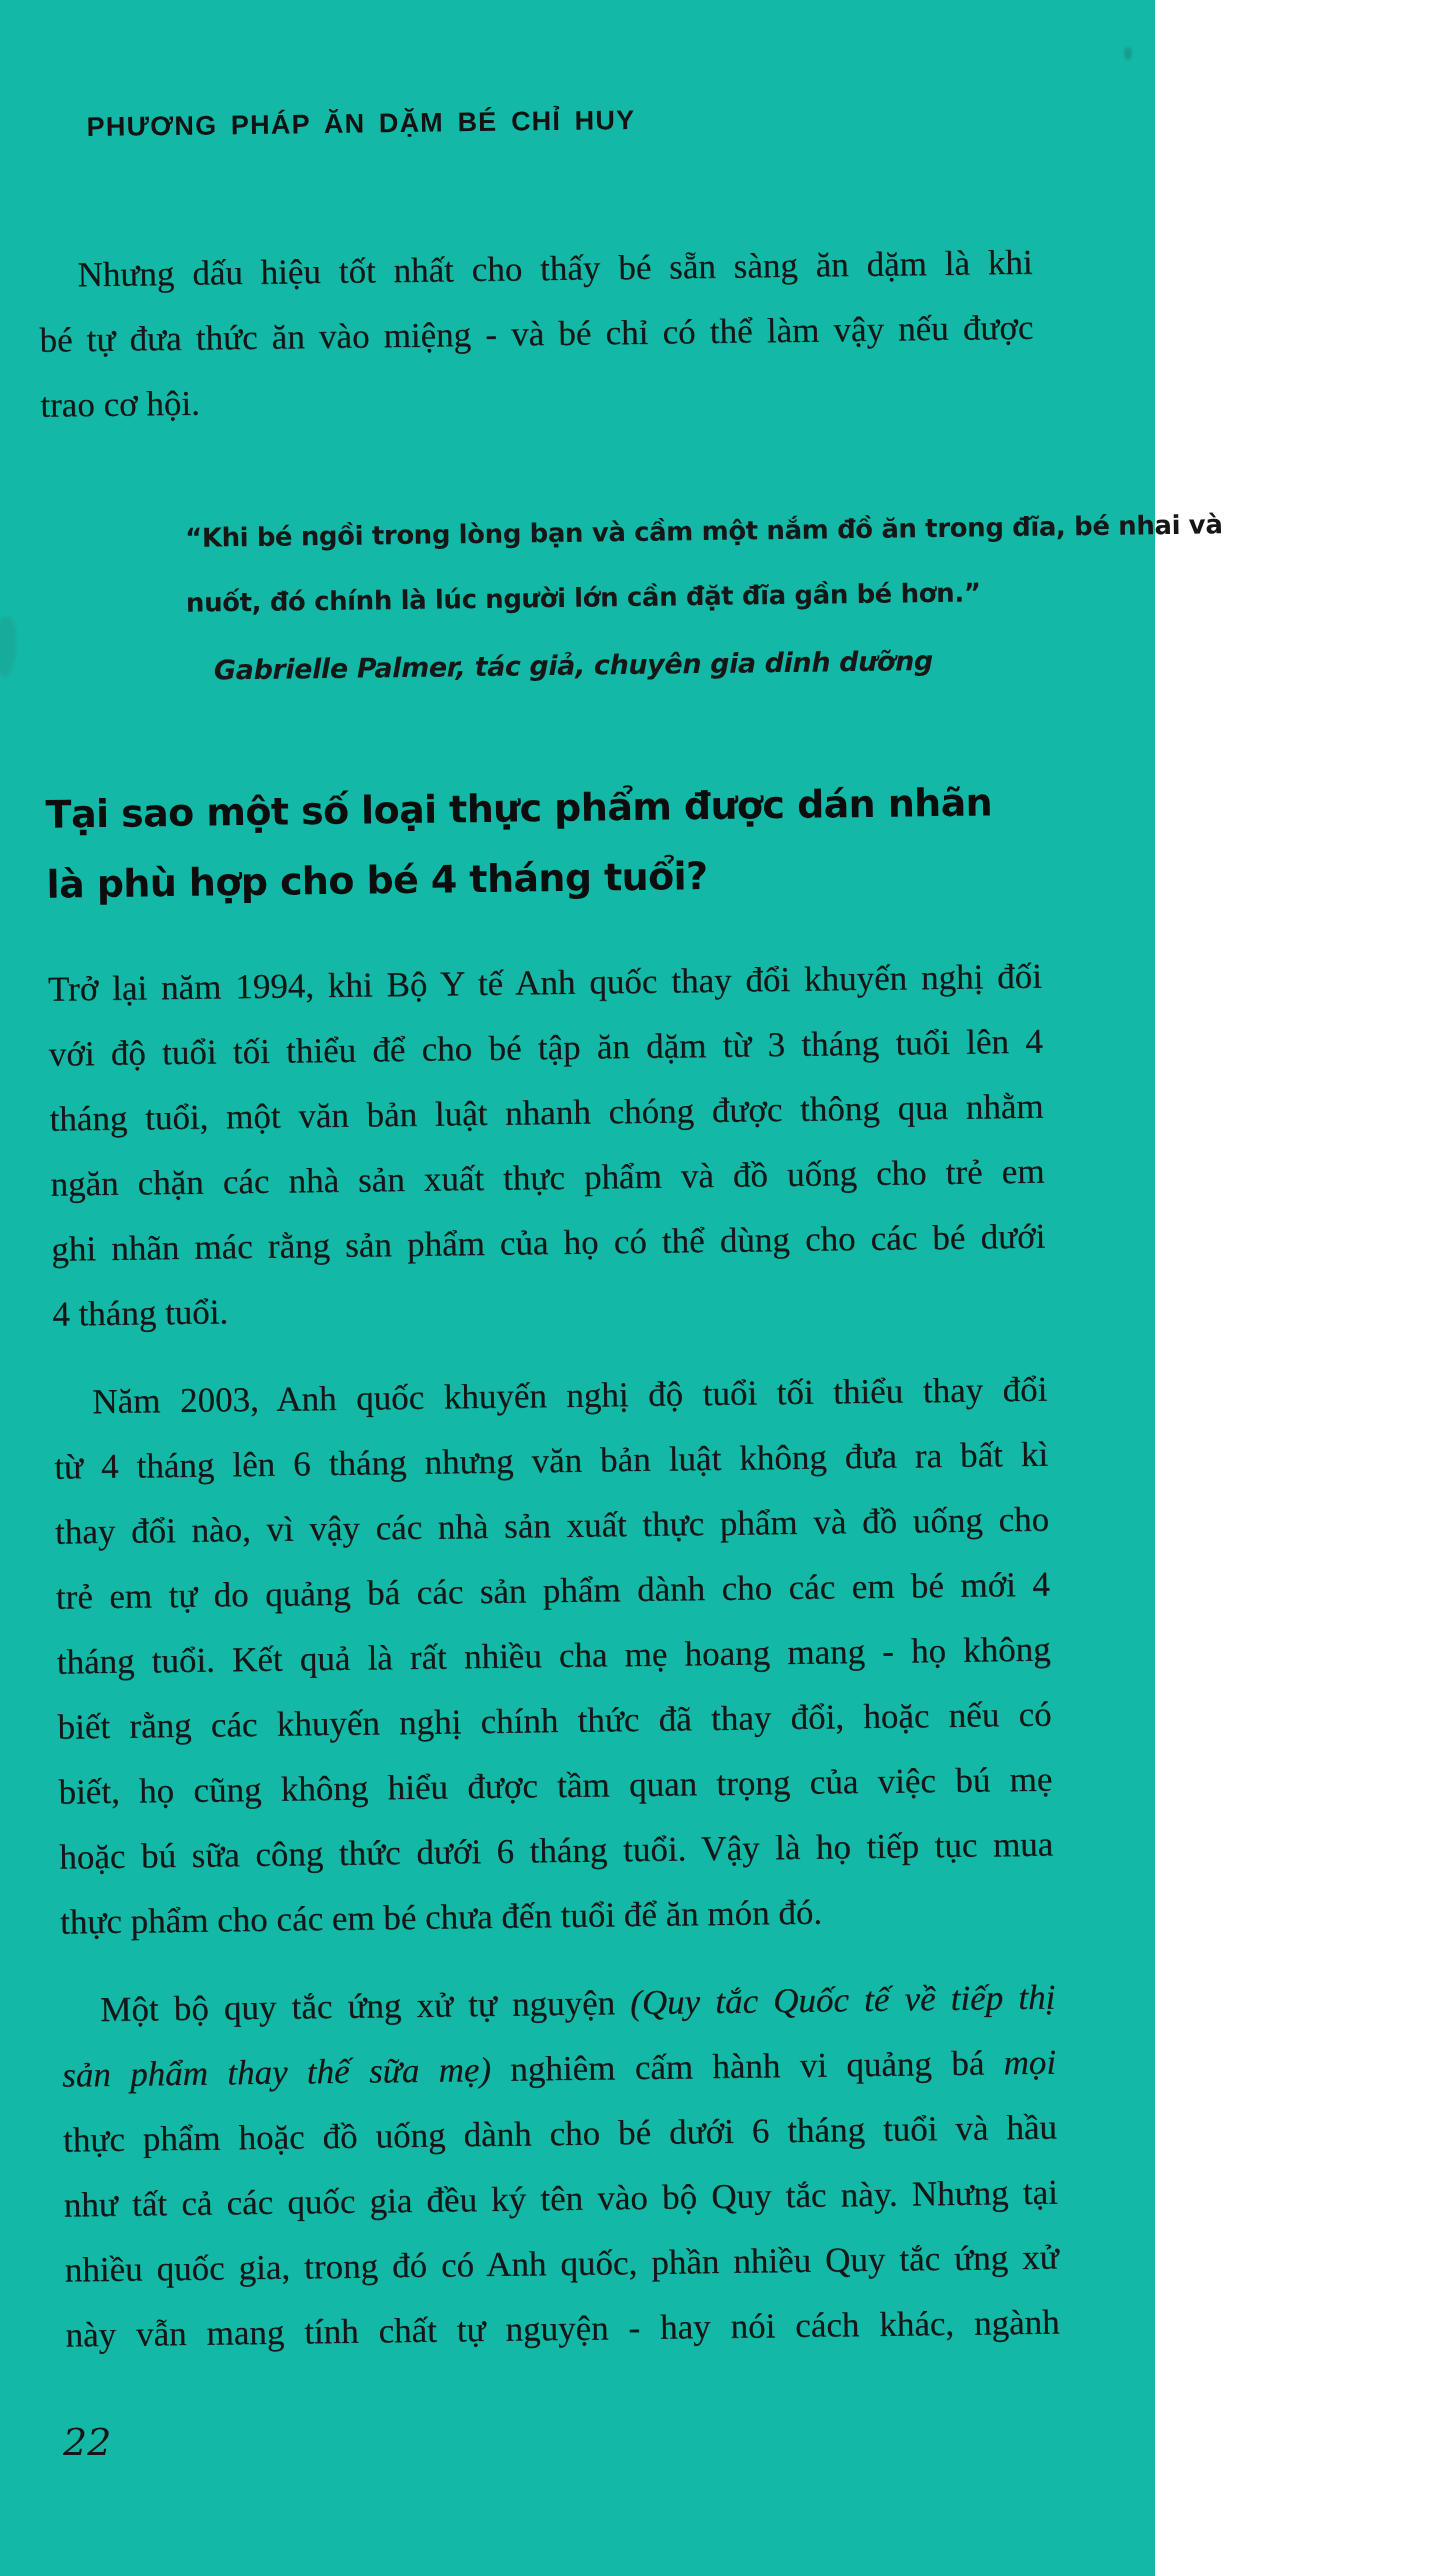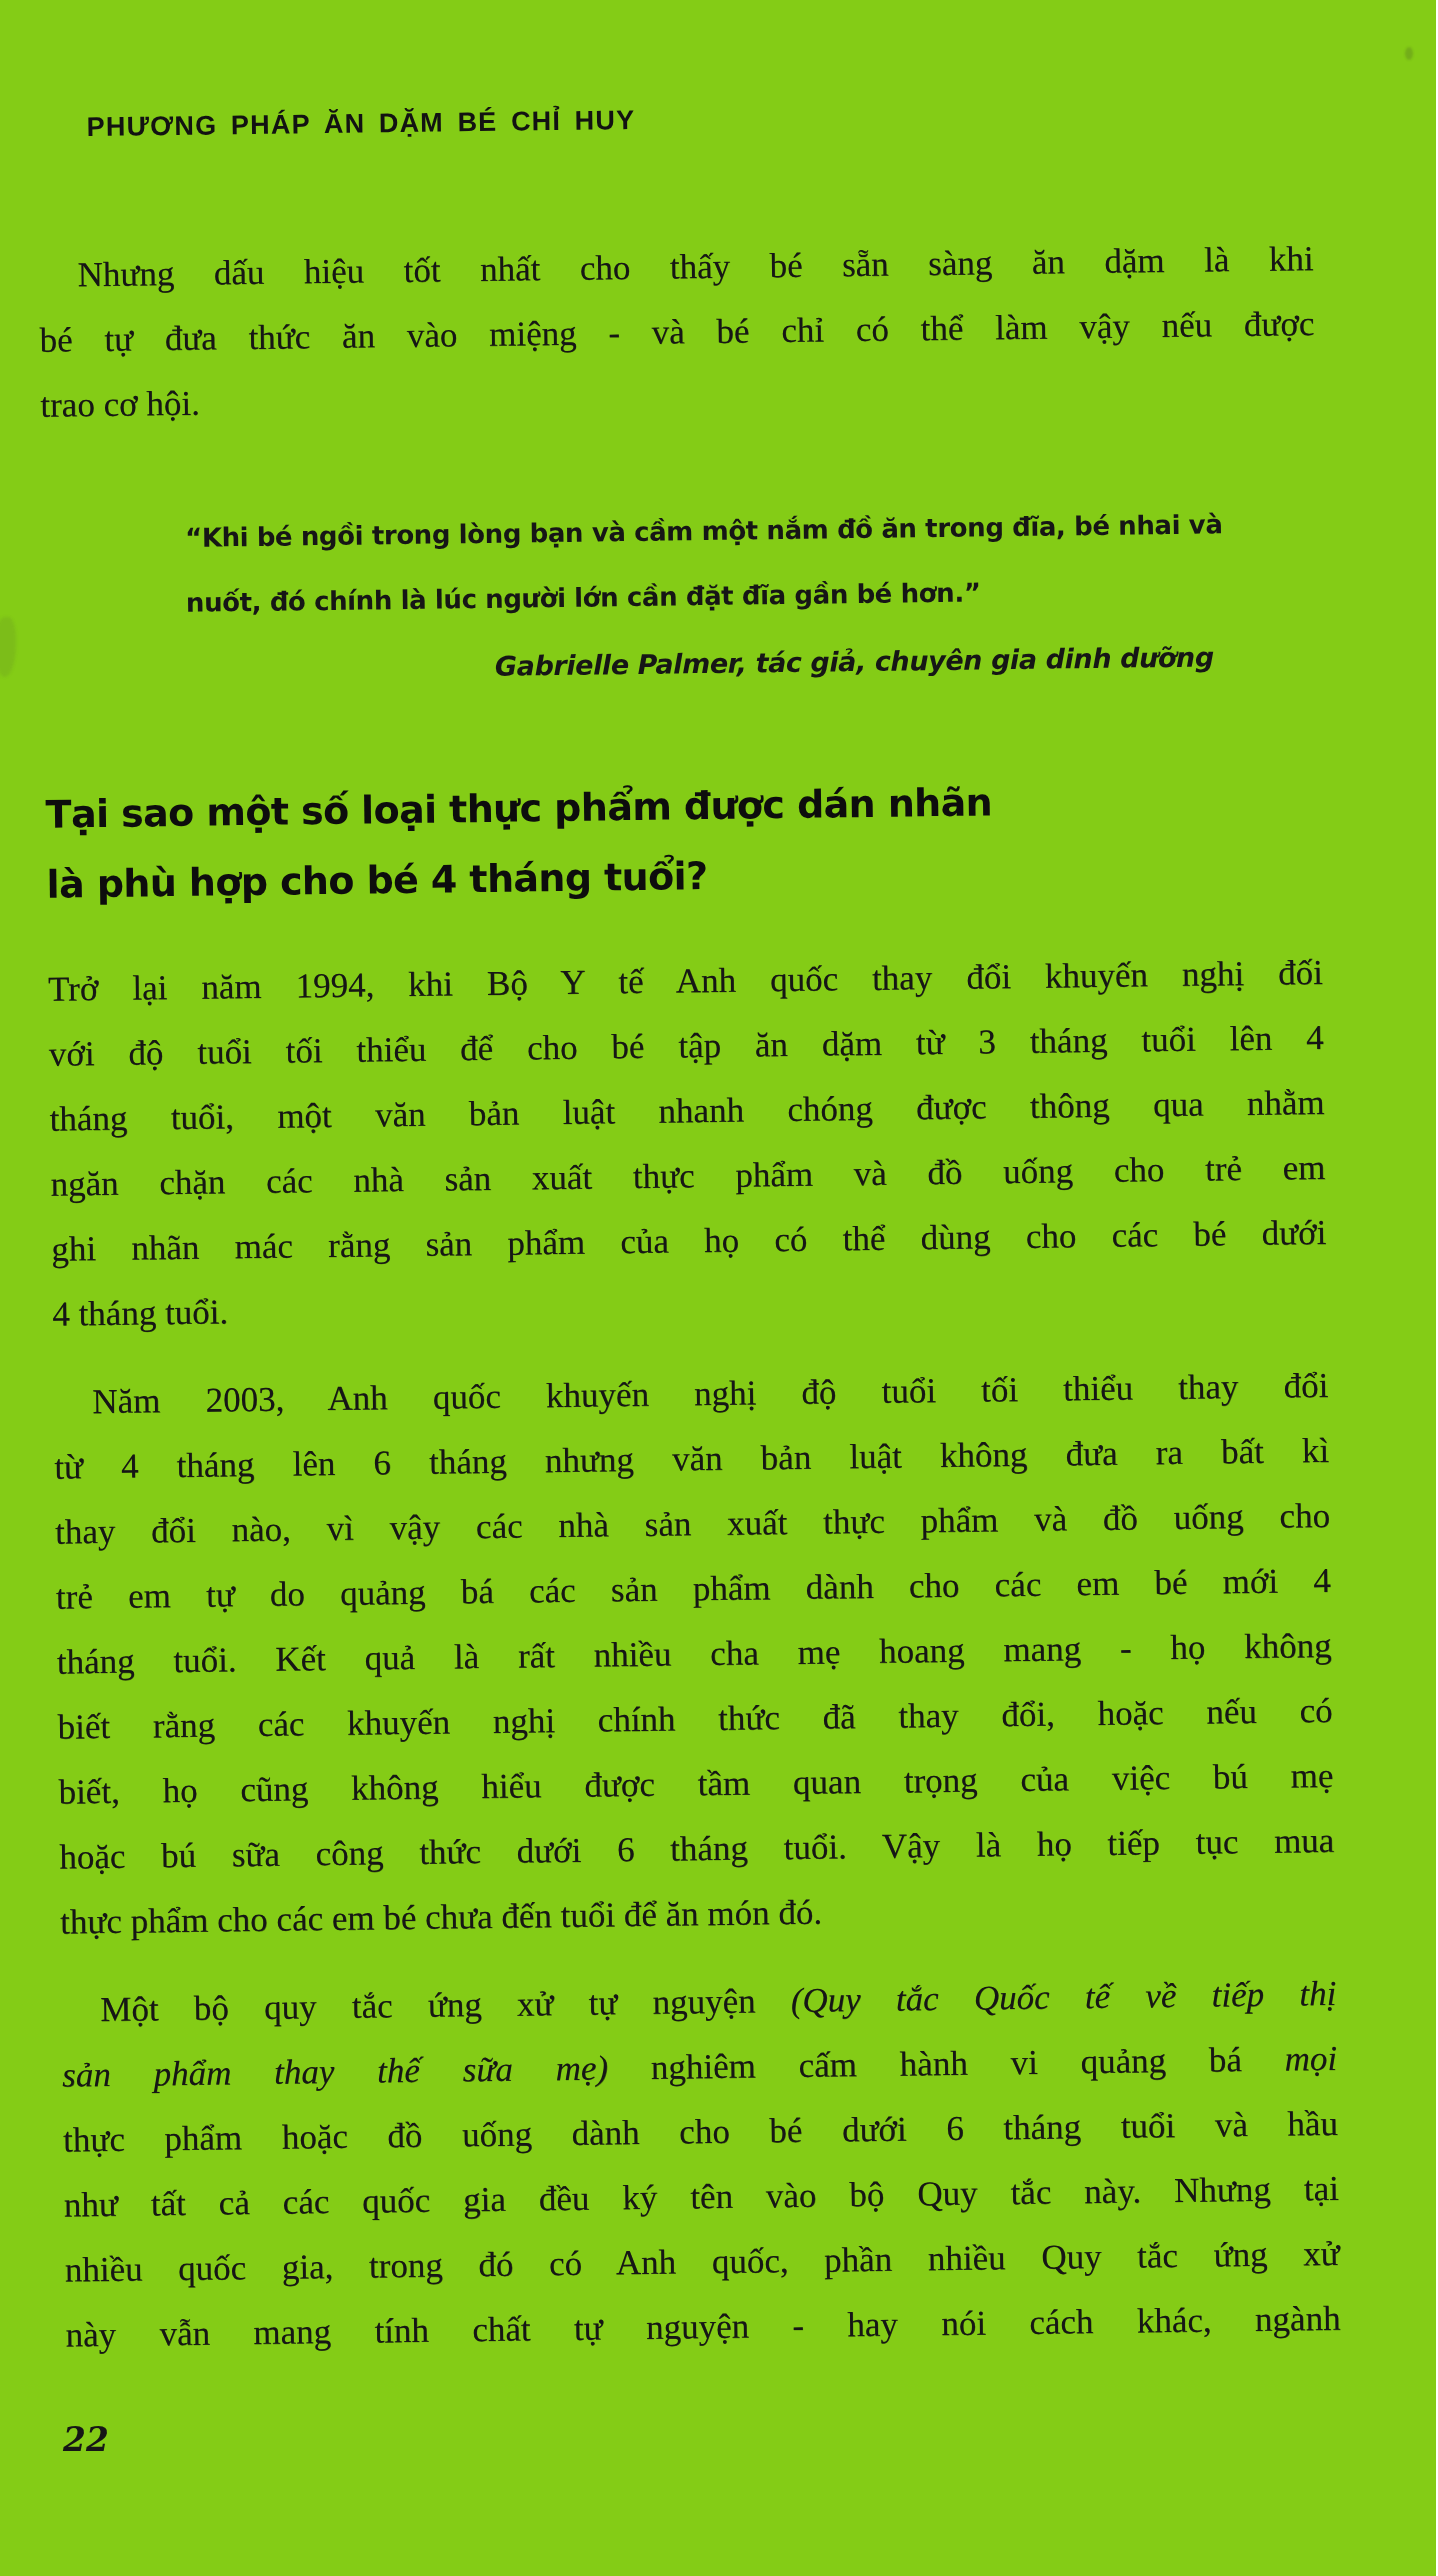--- a/index.html
+++ b/index.html
@@ -5,22 +5,22 @@
   html, body { margin: 0; padding: 0; }
   body {
     width: 1439px; height: 2576px;
     background: #ffffff;
     color: #161616;
     overflow: hidden;
     font-family: "Liberation Serif", serif;
   }
   .page {
     position: relative;
-    width: 1436px; height: 2576px;
-    background: #84cc16;
+    width: 1155px; height: 2576px;
+    background: #14b8a6;
   }
   .tilt {
     position: absolute;
     top: 0; left: 0; right: 0;
     transform: rotate(-0.75deg);
     transform-origin: 713px 1215px;
     padding: 0 110px 0 51px;
   }
   
   .running-header {
@@ -90,23 +90,23 @@
   .heading .h-line { line-height: 70px; white-space: nowrap; }
 
   .body-text { margin-top: 37px; }
   .body-text .para + .para { margin-top: 23px; }
 
   
   .page-number {
     position: absolute;
     left: 63px; top: 2420px;
     font-family: "DejaVu Serif", serif;
-    font-weight: bold;
+    font-weight: normal;
     font-style: italic;
-    font-size: 33px;
+    font-size: 38px;
   }
 
   
   .smudge-left {
     position: absolute; left: -4.9px; top: 617px;
     width: 21px; height: 60px;
     background: rgba(60,60,60,0.10);
     border-radius: 50% 40% 60% 50%;
     filter: blur(1.6px);
   }

